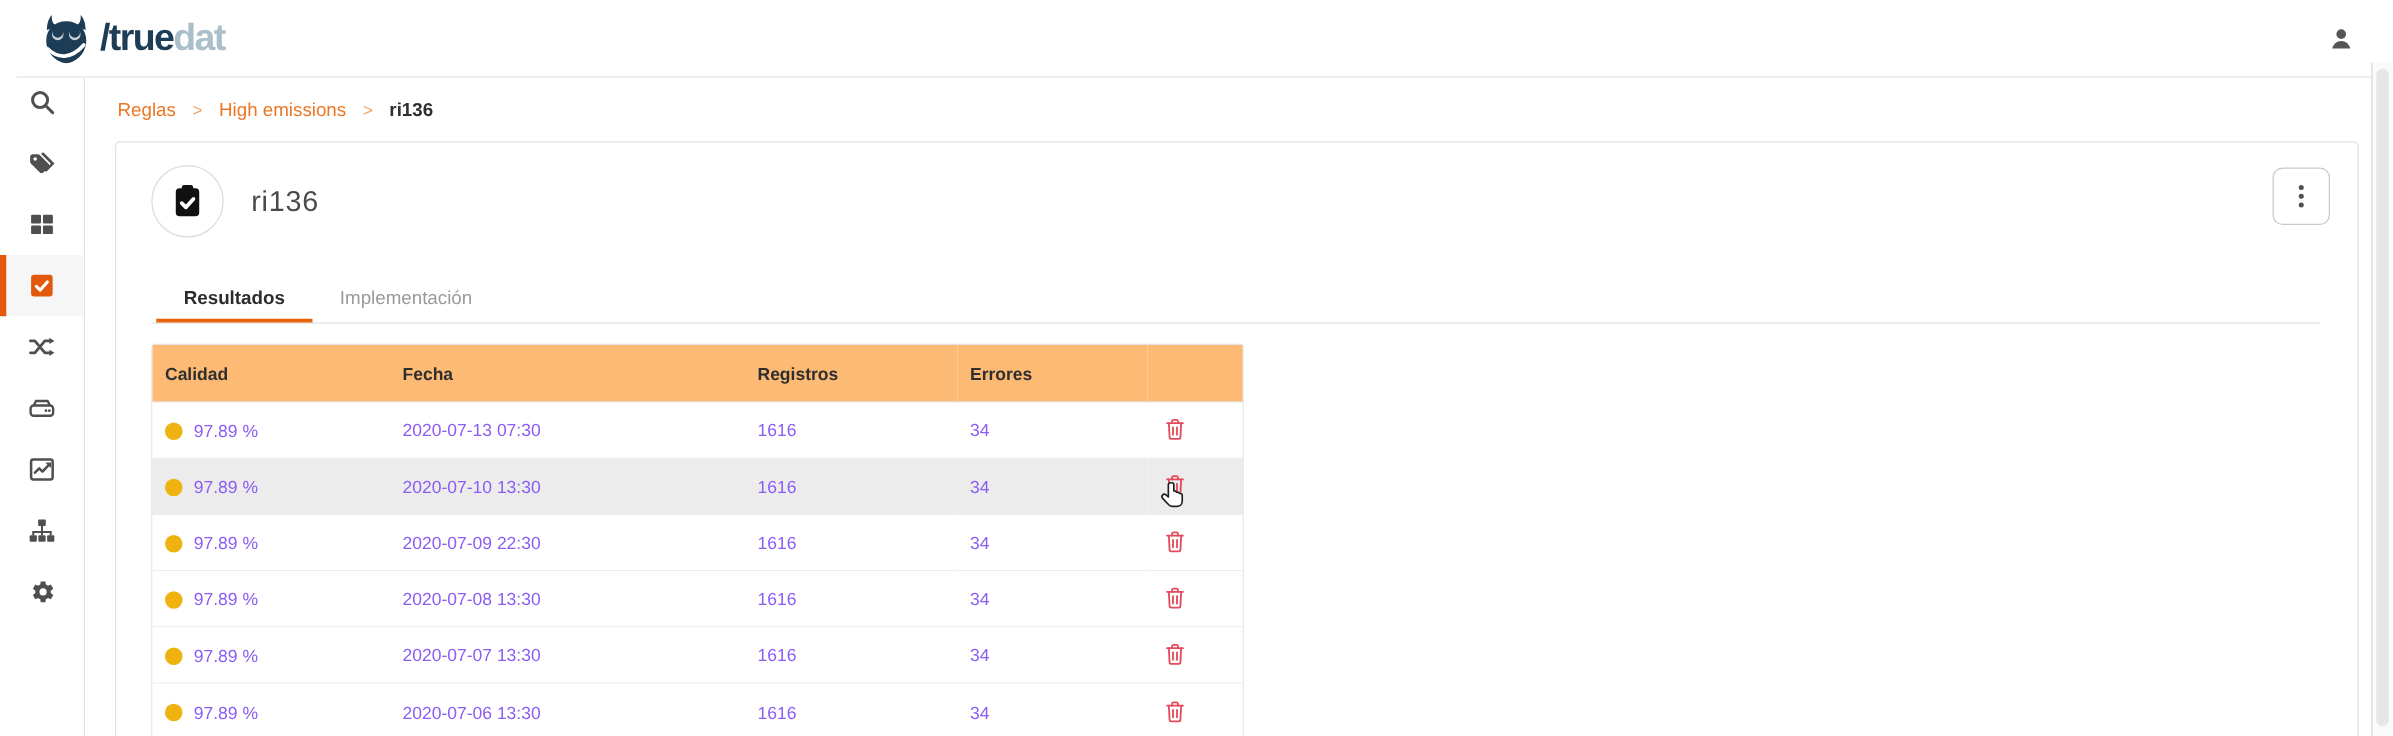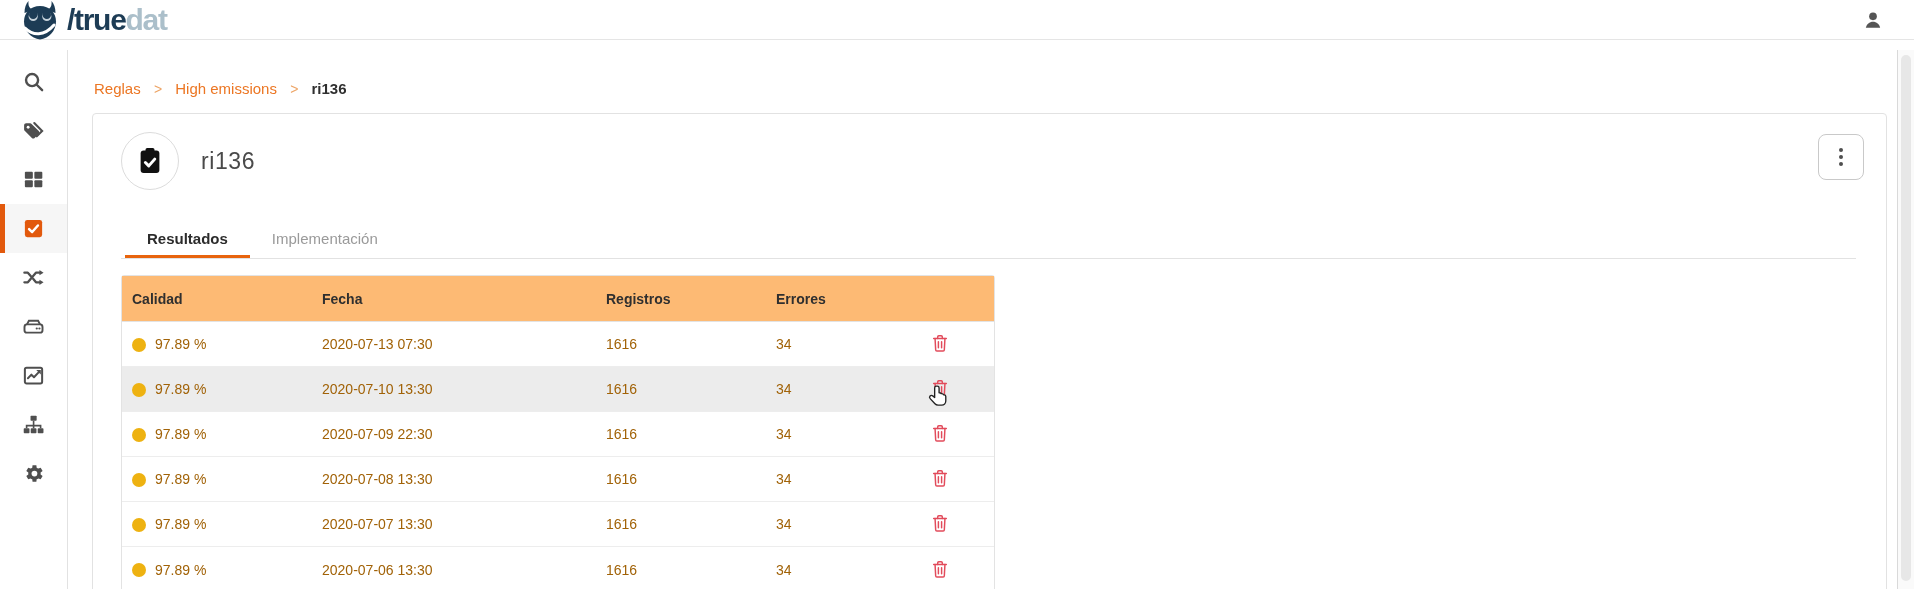--- a/index.html
+++ b/index.html
@@ -6,21 +6,21 @@
   html,body { margin:0; padding:0; }
   body {
     width:1914px; height:589px; overflow:hidden;
     font-family:"Liberation Sans", sans-serif;
     background:#fff; color:#333;
   }
   .page { position:relative; width:1914px; height:589px; }
 
   
   .app-header {
-    position:absolute; top:0; left:0; right:0; height:40px;
+    position:absolute; top:0; left:13px; right:0; height:62px;
     background:#fff; border-bottom:1px solid #e5e5e5;
     display:flex; align-items:center; justify-content:space-between;
     padding:0 30px 0 20px; z-index:5;
   }
   .logo { display:flex; align-items:center; gap:7px; cursor:pointer; }
   .logo-text { font-size:30px; font-weight:700; letter-spacing:-1.3px; line-height:1; }
   .lt-dark  { color:#1d3c55; }
   .lt-light { color:#abbfca; }
   .user-btn { background:none; border:none; padding:0; cursor:pointer; line-height:0; }
 
@@ -70,21 +70,21 @@
 
   
   table.results {
     border-collapse:separate; border-spacing:0; width:872px; margin-top:16px;
     border:1px solid #e3e3e3; border-radius:3px; font-size:14px; table-layout:fixed;
   }
   .results th {
     text-align:left; font-weight:700; color:#2f2f2f; height:46px;
     padding:0 10px; border-bottom:1px solid #e3e3e3; background:#fdba74;
   }
-  .results td { height:45px; padding:0 10px; color:#a16207; border-bottom:1px solid #ededed; background:#fff; }
+  .results td { height:45px; padding:0 10px; color:#8b5cf6; border-bottom:1px solid #ededed; background:#fff; }
   .results tr:last-child td { border-bottom:none; }
   .results tr.hovered td { background:#ececec; }
   .dot { display:inline-block; width:14px; height:14px; border-radius:50%; vertical-align:middle; margin-right:9px; }
   .qtext { vertical-align:middle; }
   .trash-btn { background:none; border:none; color:#e24b5b; cursor:pointer; padding:2px 4px; line-height:0; }
   .trash-btn svg { width:16px; height:19px; }
   .c-actions { position:relative; }
   .cursor-overlay { position:absolute; left:9px; top:17px; width:23px; height:27px; pointer-events:none; z-index:2; }
 
   

